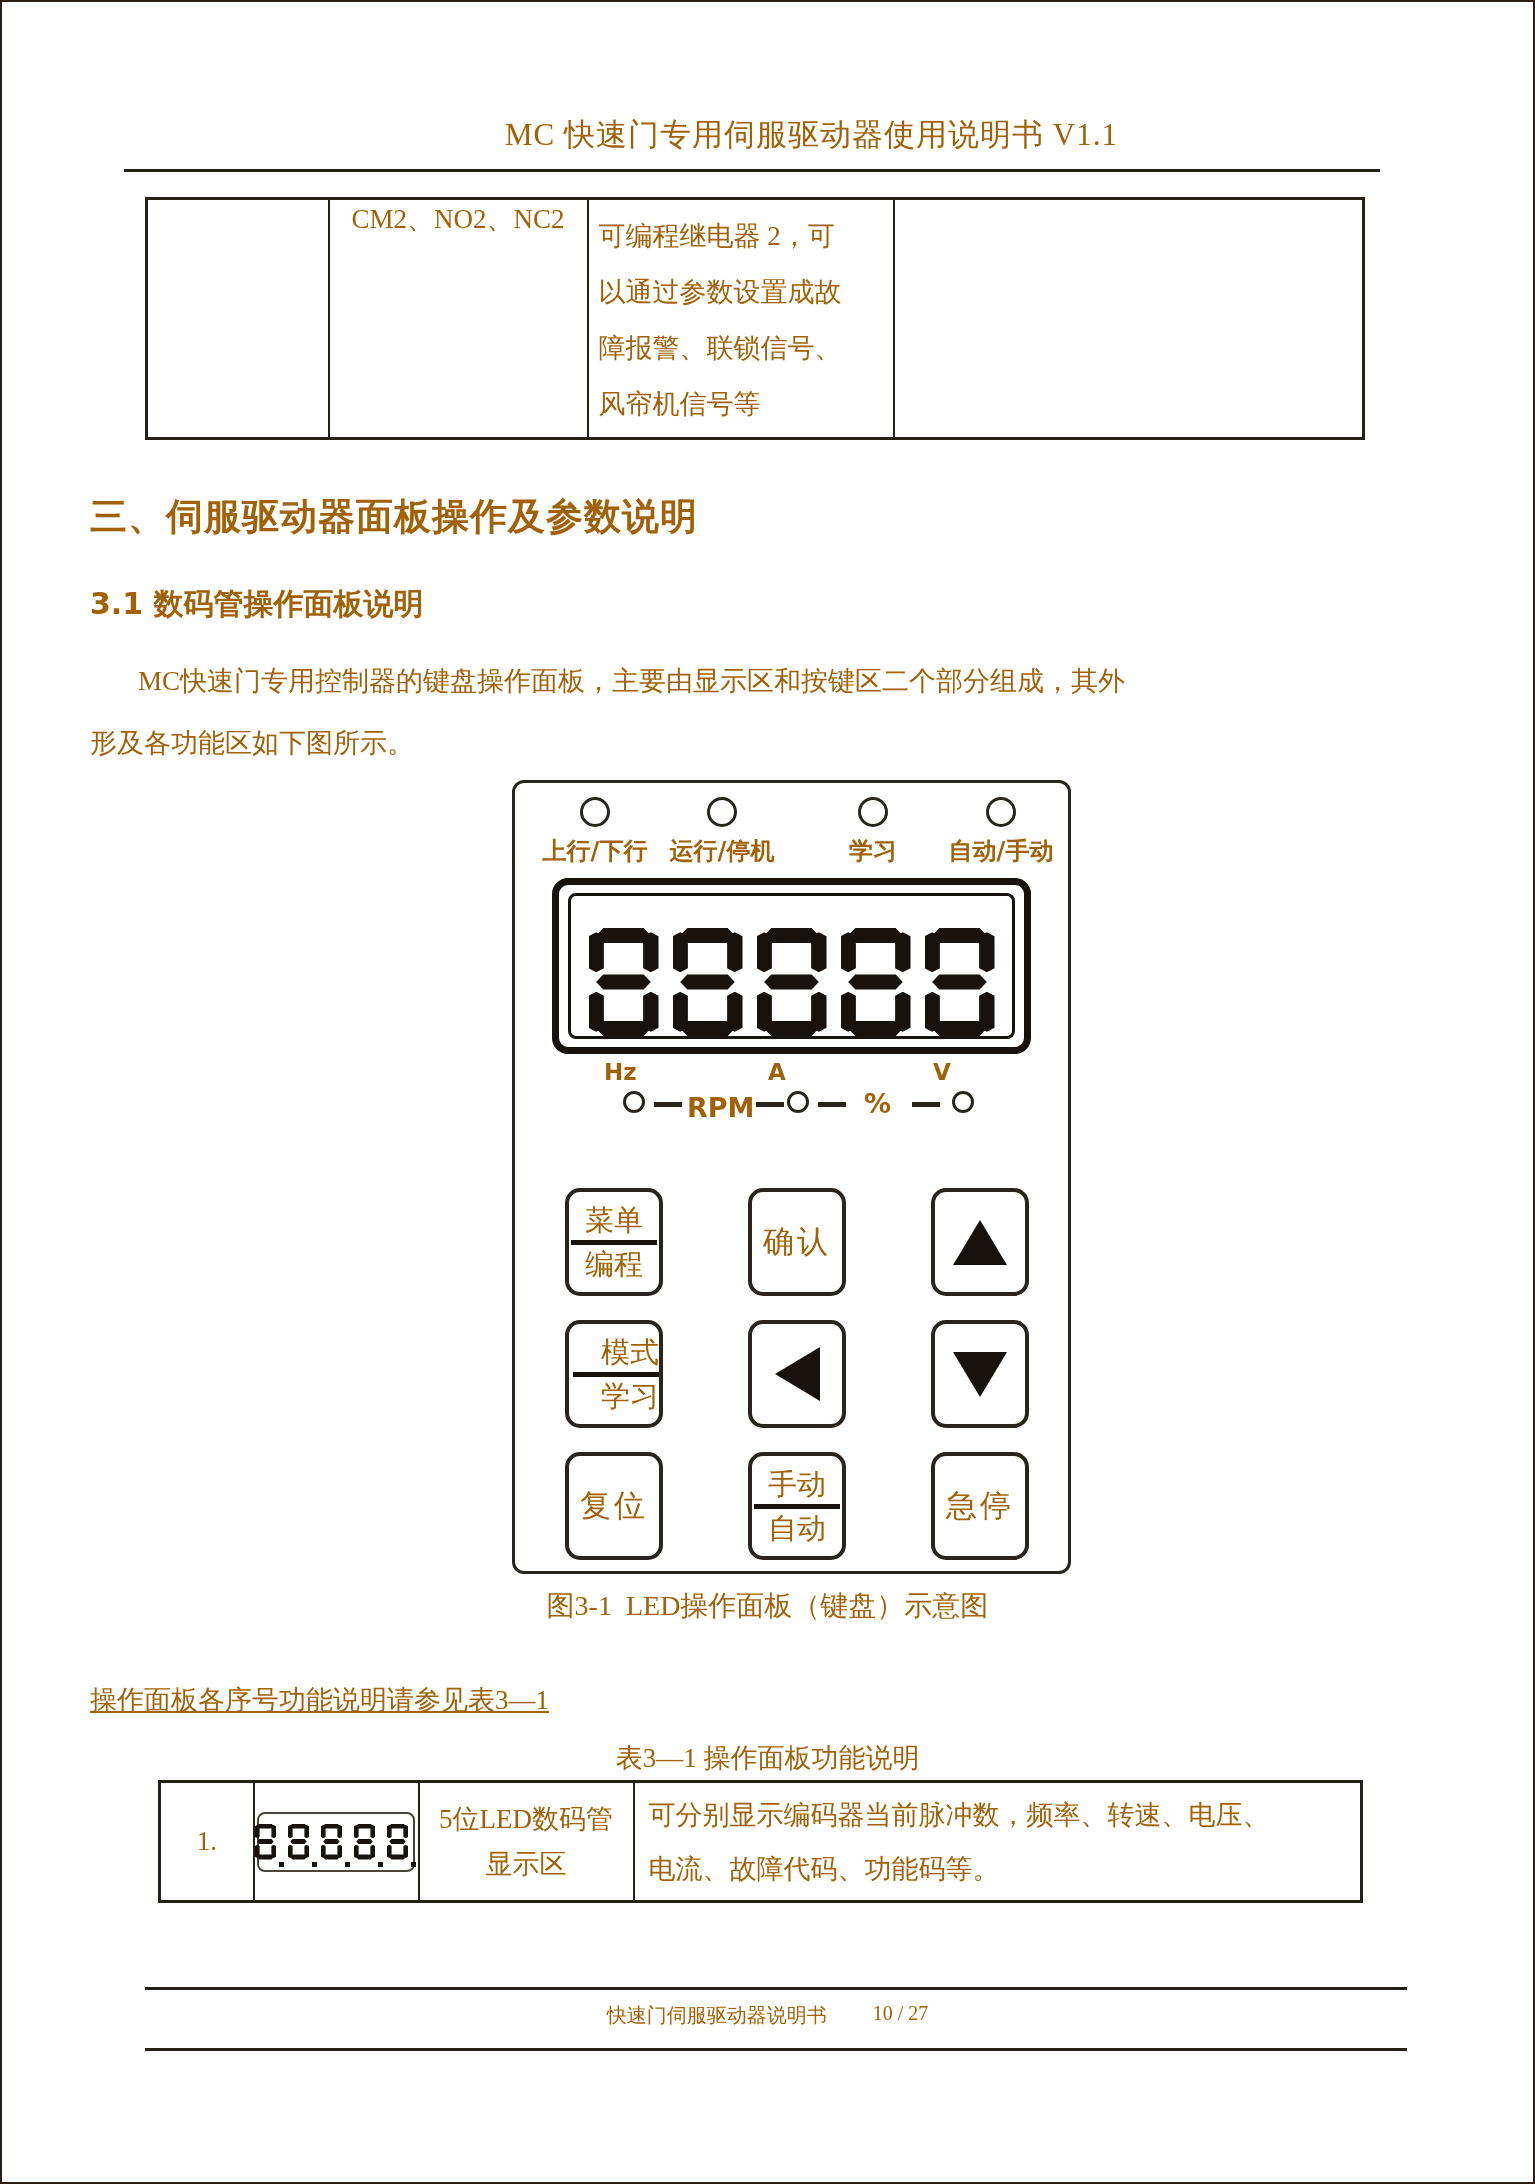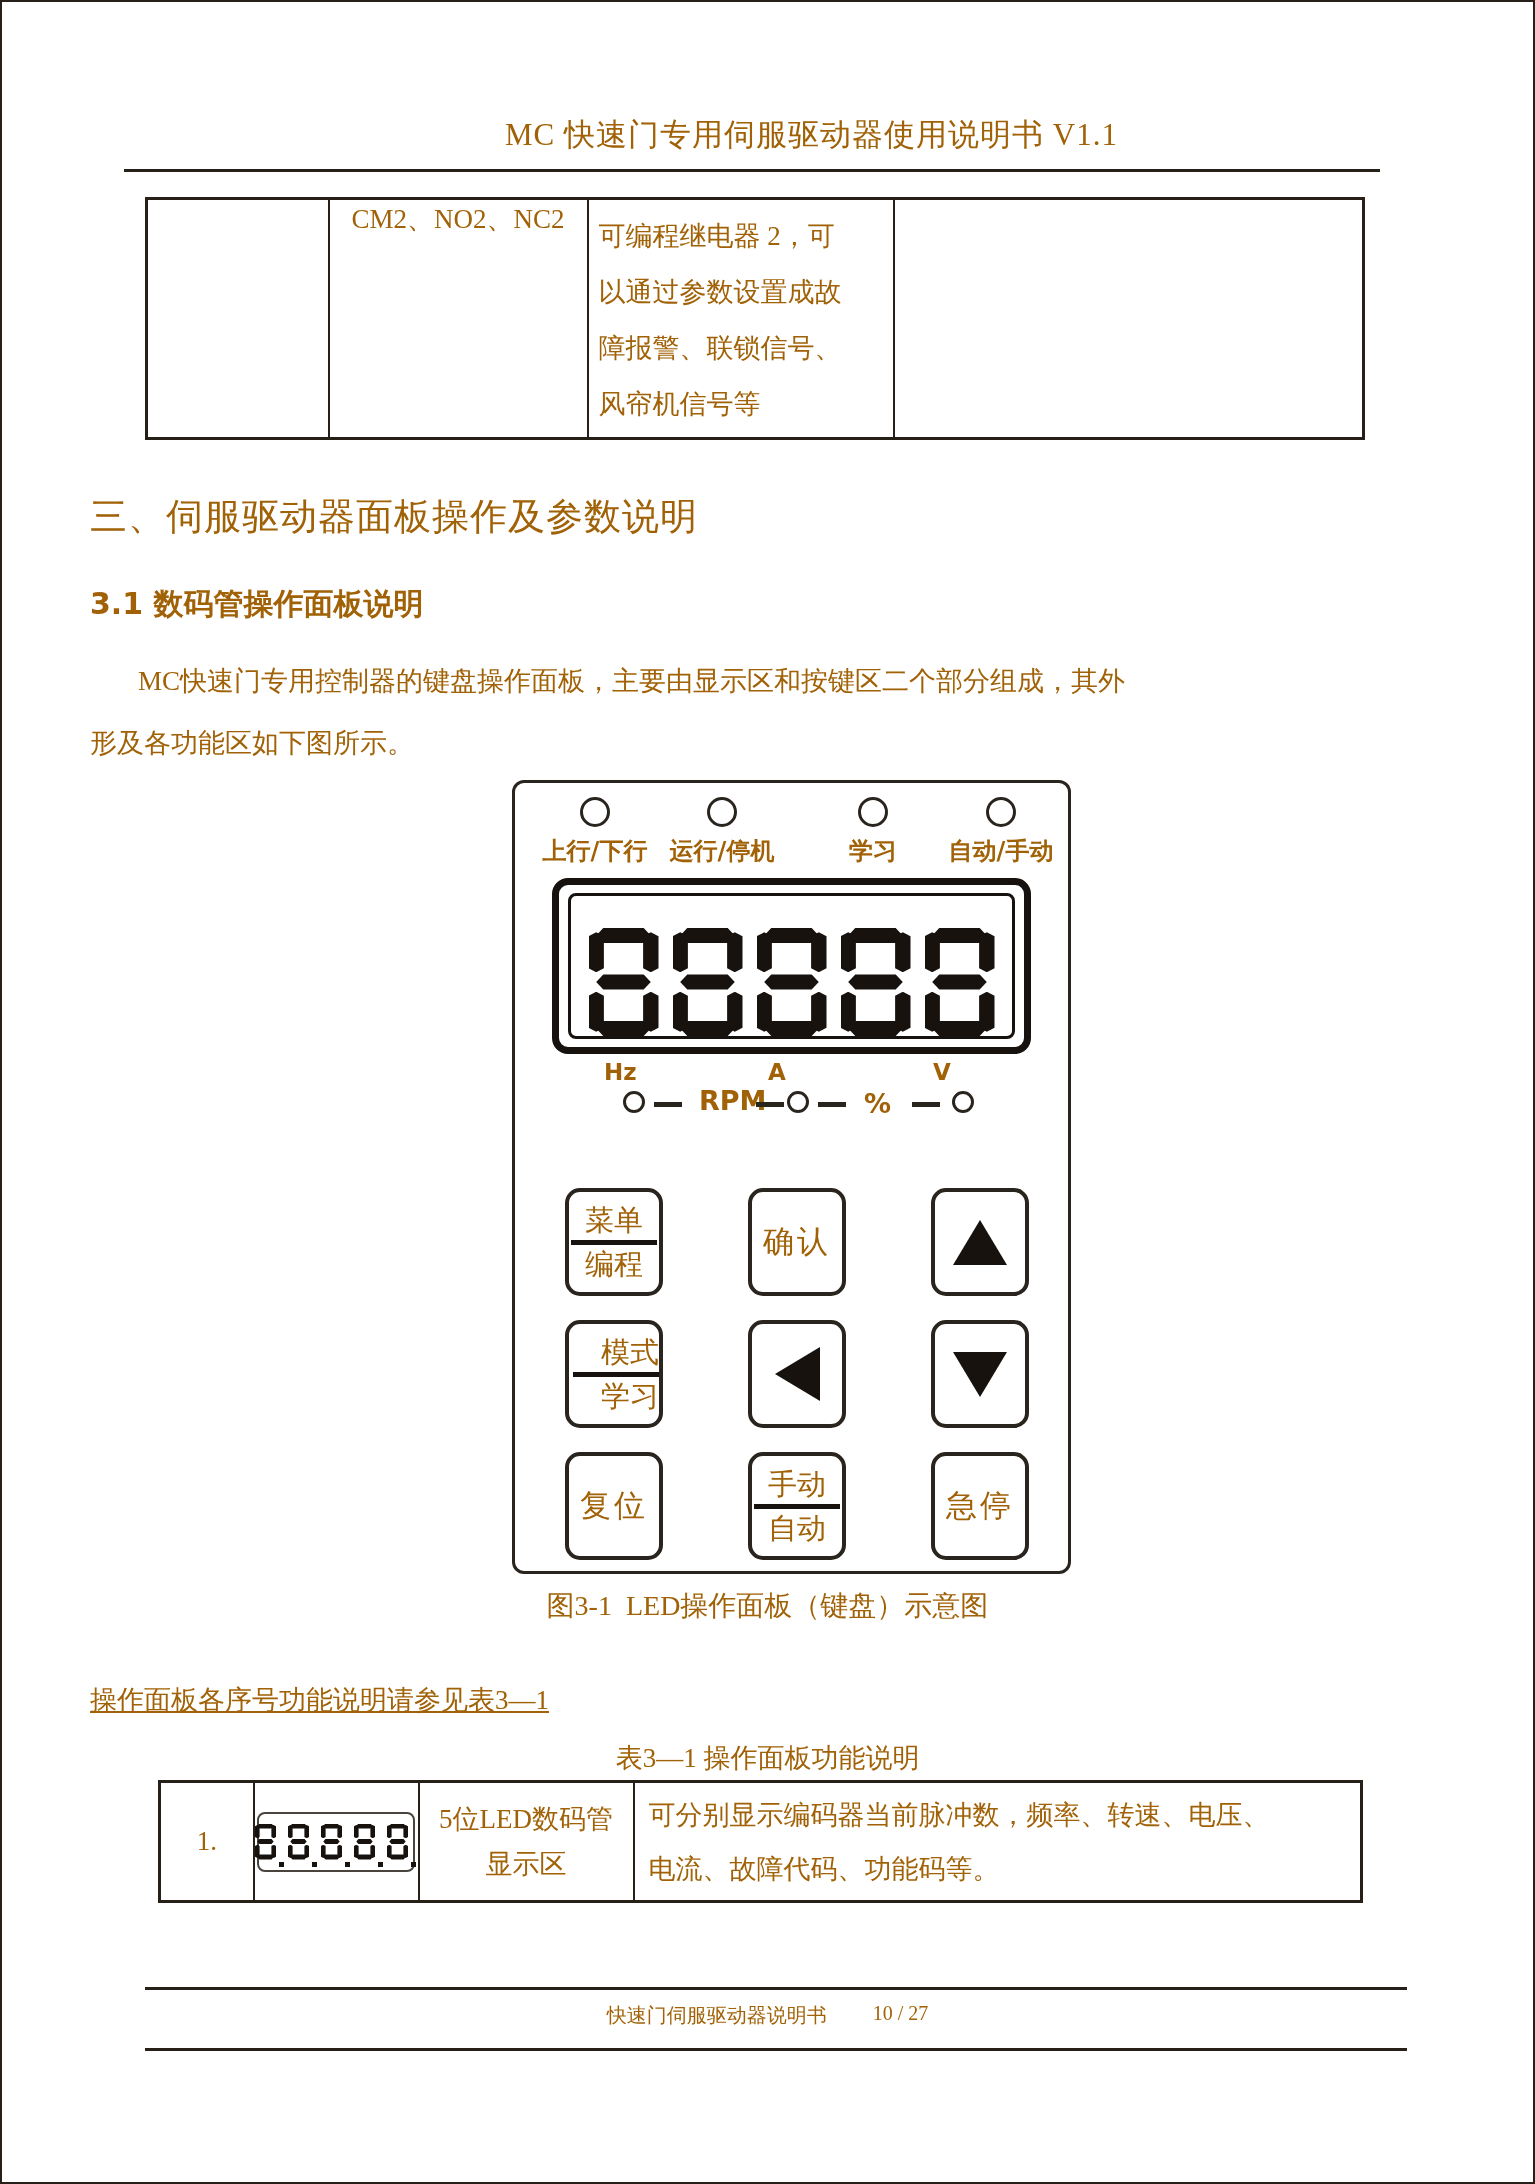--- a/index.html
+++ b/index.html
@@ -18,21 +18,21 @@
   .doc-table{border:3px solid #262019;}
   .doc-table td,.doc-table th{border:2px solid #262019; font-size:27px; font-weight:normal;}
   .top-table td{vertical-align:top;}
   .cell-io{ text-align:center; white-space:pre;}
   .cell-desc{ padding:8px 4px 0 10px; line-height:56px; white-space:pre-line;}
   .fn-table th{ text-align:center; white-space:pre; }
   .fn-table .c-no{text-align:center;}
   .fn-table .c-name{text-align:center; line-height:45px; white-space:pre-line;}
   .fn-table .c-desc{padding:0 14px; line-height:54px; white-space:pre-line;}
   
-  .h1{font-family:"DejaVu Sans","Liberation Sans",sans-serif; font-weight:normal; font-size:37px; letter-spacing:1px;}
+  .h1{font-family:"DejaVu Sans","Liberation Sans",sans-serif; font-weight:bold; font-size:37px; letter-spacing:1px;}
   .h2{font-family:"DejaVu Sans","Liberation Sans",sans-serif; font-weight:bold; font-size:30px;}
   .para{font-size:27px; line-height:62px; width:1372px;}
   .para .ln1{text-indent:48px;}
   .center-line{left:0; width:100%; text-align:center; white-space:pre;}
   .body-line{font-size:27px; white-space:pre;}
   
   .panel{left:510px; top:778px; width:553px; height:788px; border:3px solid #2a241e; border-radius:12px; background:#fff;}
   .led-col{position:absolute; top:14px; width:150px; display:flex; flex-direction:column; align-items:center;}
   .led-circle{width:24px; height:24px; border:3px solid #2a241e; border-radius:50%; background:#fff;}
   .led-label{margin-top:8px; font-family:"DejaVu Sans","Liberation Sans",sans-serif; font-weight:bold; font-size:24px; white-space:nowrap;}
@@ -177,21 +177,21 @@
         </div>
     </div>
 
     <div class="unit-letter" style="left:89px; top:276px;">Hz</div>
     <div class="unit-letter" style="left:253px; top:276px;">A</div>
     <div class="unit-letter" style="left:418px; top:276px;">V</div>
     <div class="unit-circle" style="left:108px; top:308px;"></div>
     <div class="unit-circle" style="left:272px; top:308px;"></div>
     <div class="unit-circle" style="left:437px; top:308px;"></div>
     <div class="unit-dash" style="left:139px;"></div>
-    <div class="unit-word" style="left:172px; top:302px;margin-left:12px;">RPM</div>
+    <div class="unit-word" style="left:172px; top:309px;">RPM</div>
     <div class="unit-dash" style="left:241px;"></div>
     <div class="unit-dash" style="left:303px;"></div>
     <div class="unit-word" style="left:349px; top:305px;">%</div>
     <div class="unit-dash" style="left:397px;"></div>
 
     <div class="key" style="left:50px; top:405px;">
       <div class="w">菜单</div>
       <div class="btn-divider"></div>
       <div class="w">编程</div>
     </div>

